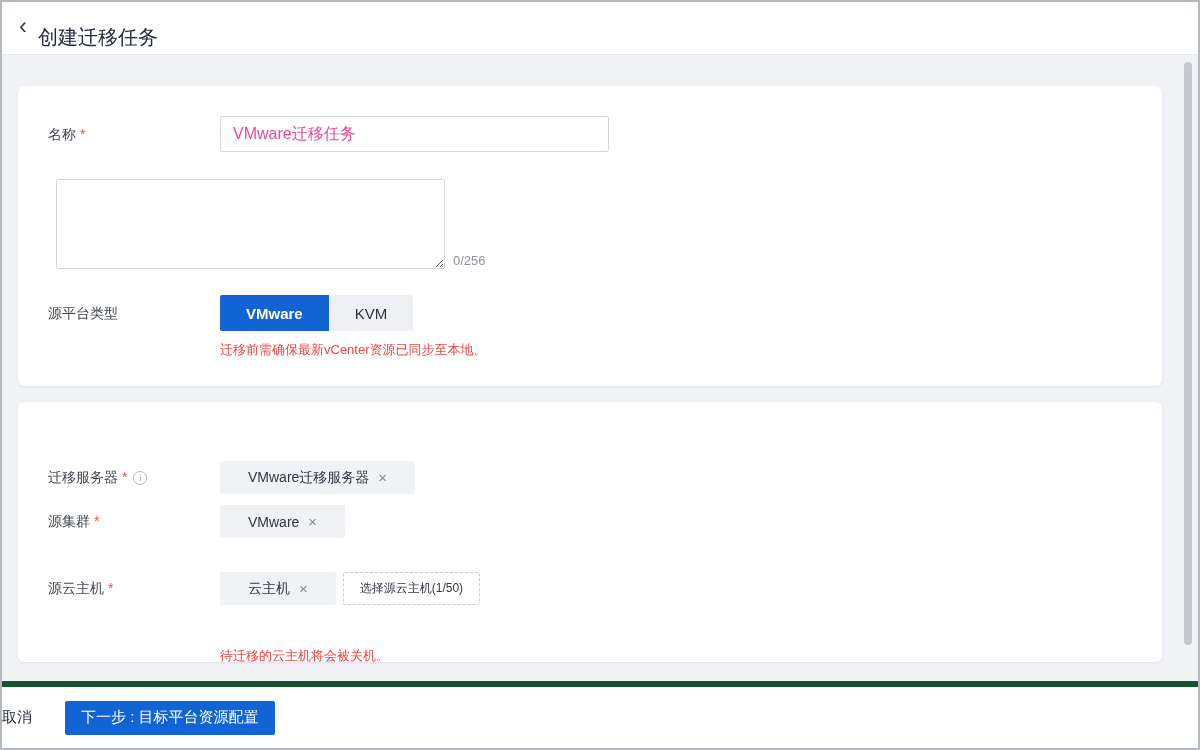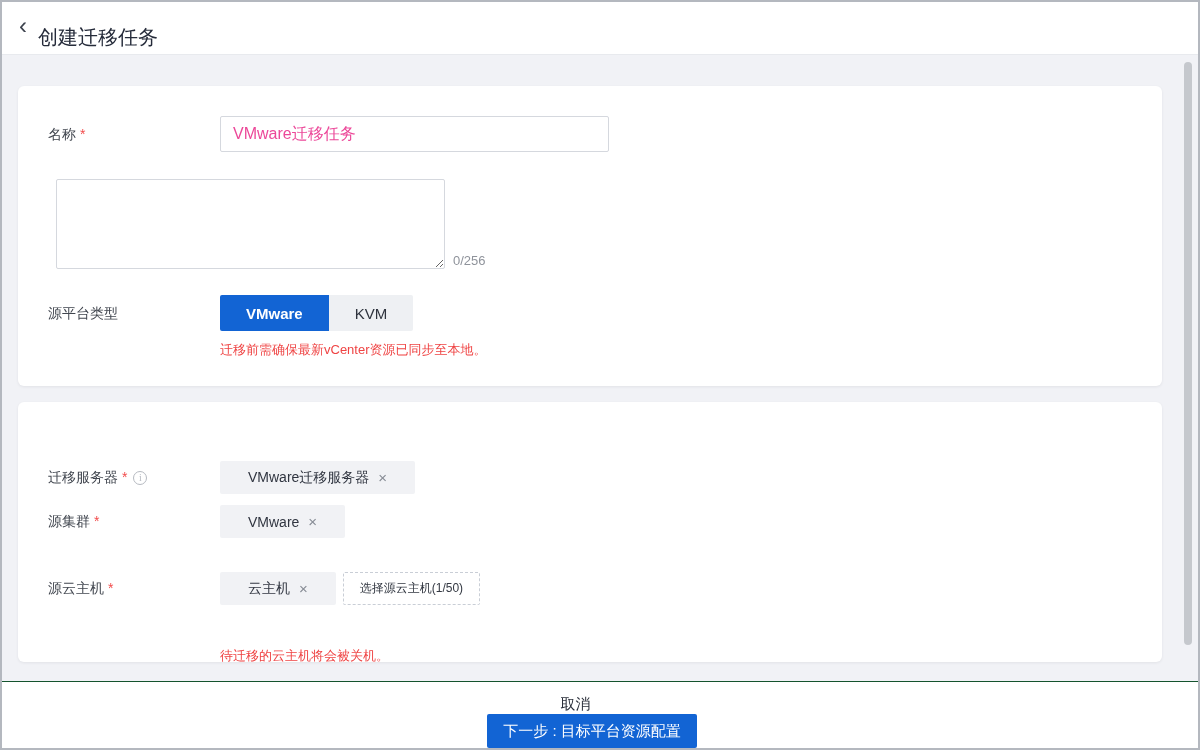--- a/index.html
+++ b/index.html
@@ -86,24 +86,23 @@
 
   
   .scroll-thumb {
     position:absolute; left:1182px; top:60px; width:8px; height:583px;
     background:#c5c8cd; border-radius:4px; cursor:grab;
   }
 
   
   .footer {
     position:absolute; left:0; right:0; bottom:0; height:67px;
-    background:#fff; border-top:1px solid #14532d;
-    display:flex; align-items:center; justify-content:flex-end;
+    background:#fff; border-top:6px solid #14532d;
+    display:flex; align-items:center; justify-content:flex-start;
     padding-right:16px;
-    flex-direction:column;
   }
   .cancel-btn {
     font-size:15px; color:#2a2f3a; cursor:pointer; background:none;
     border:none; margin-right:33px; font-family:inherit;
   }
   .next-btn {
     height:34px; padding:14px 16px; background:#1264d4; color:#fff;
     font-size:15px; border:none; border-radius:2px; cursor:pointer;
     display:flex; align-items:center; font-family:inherit;
   }

